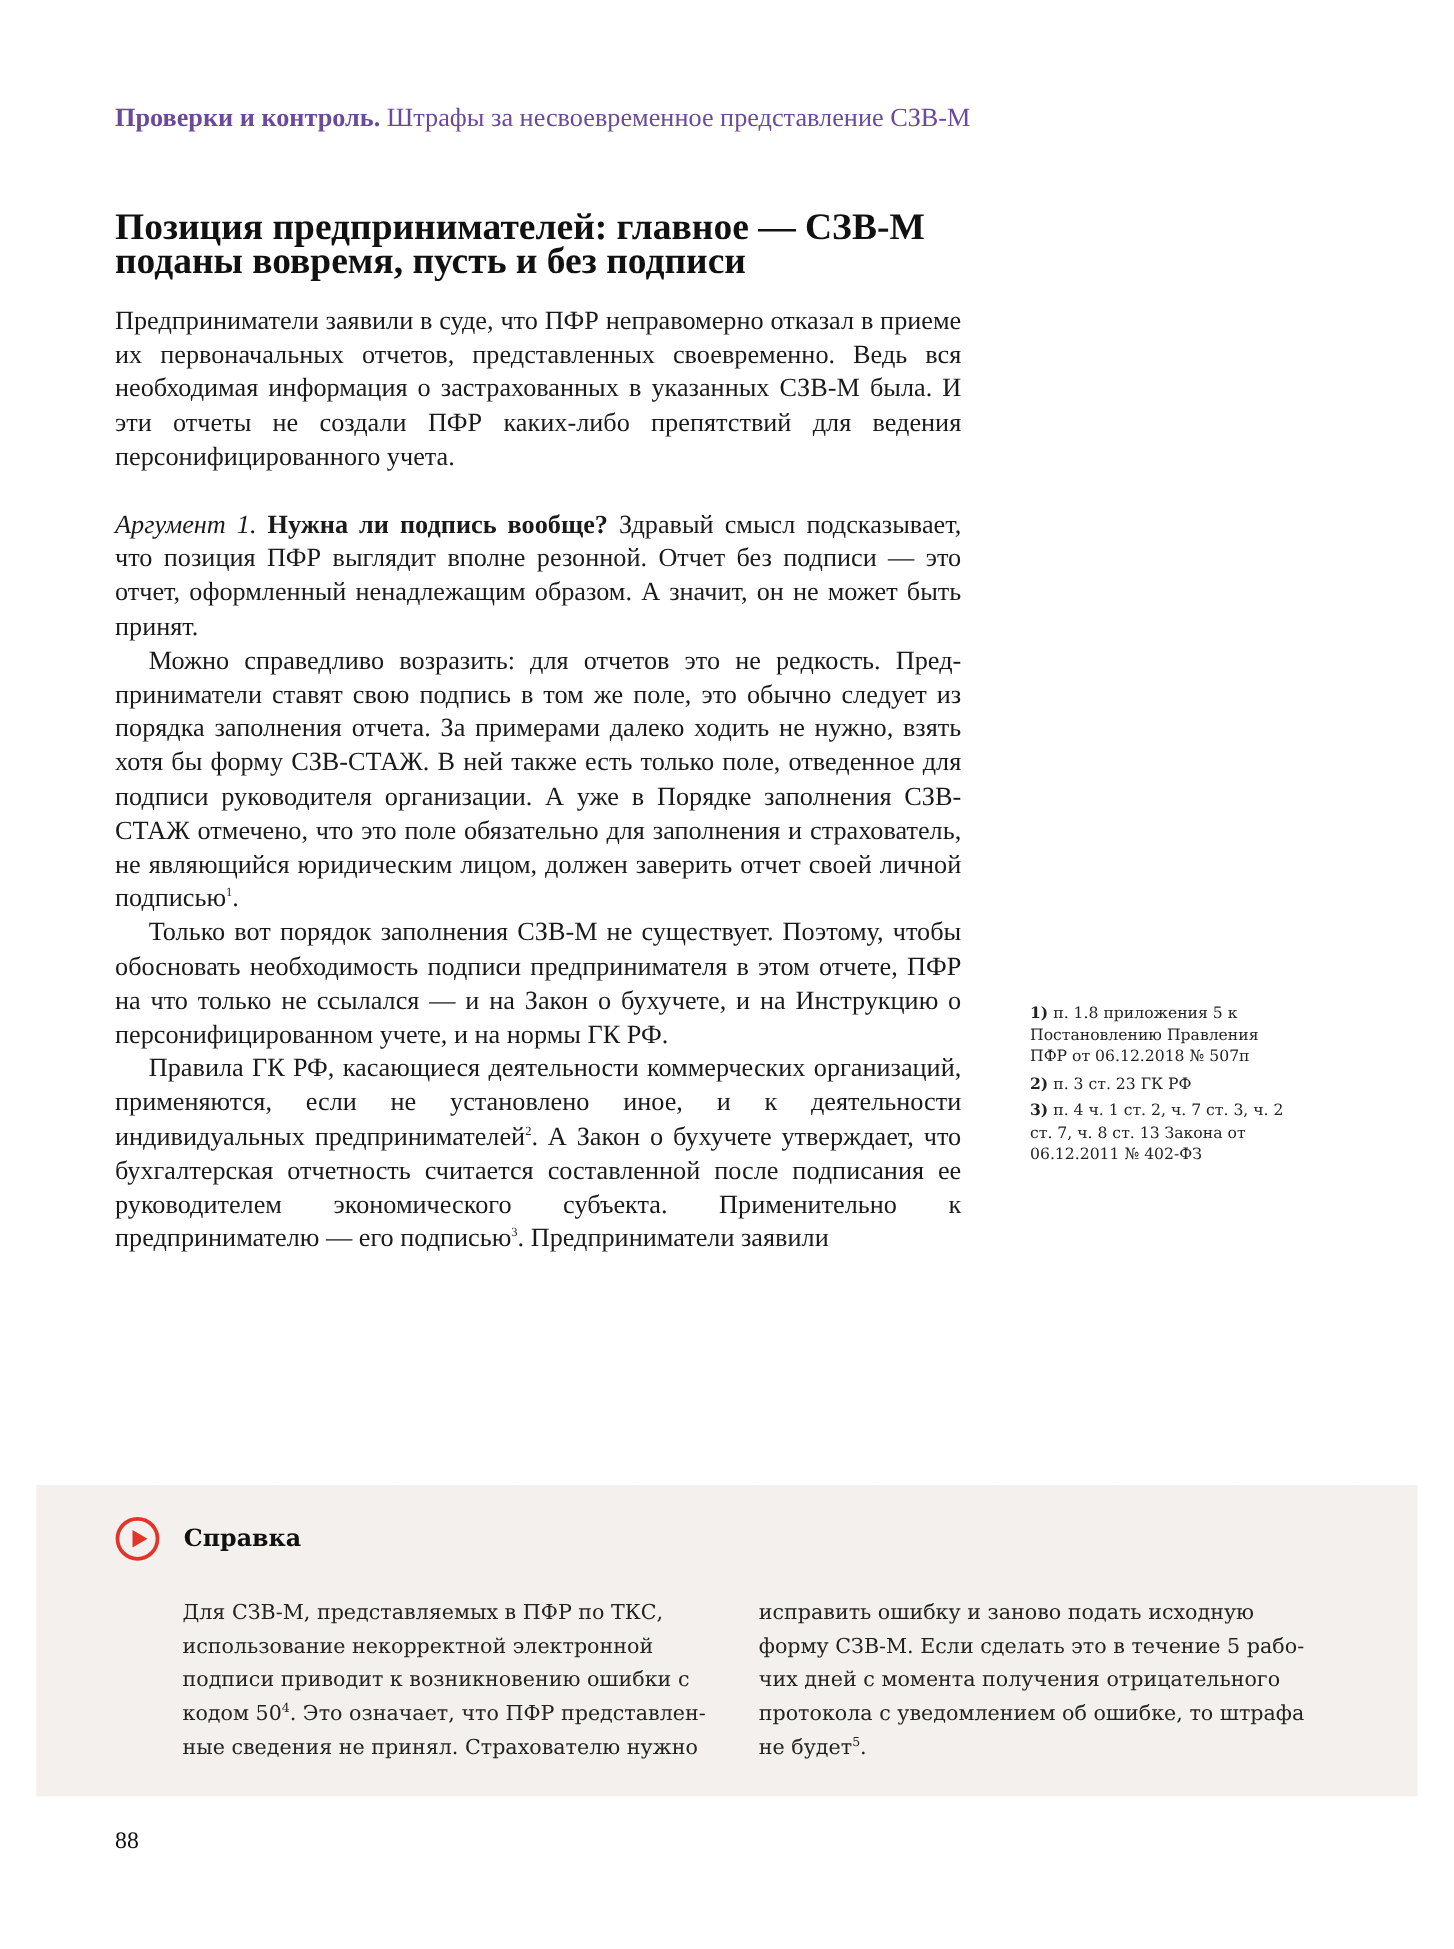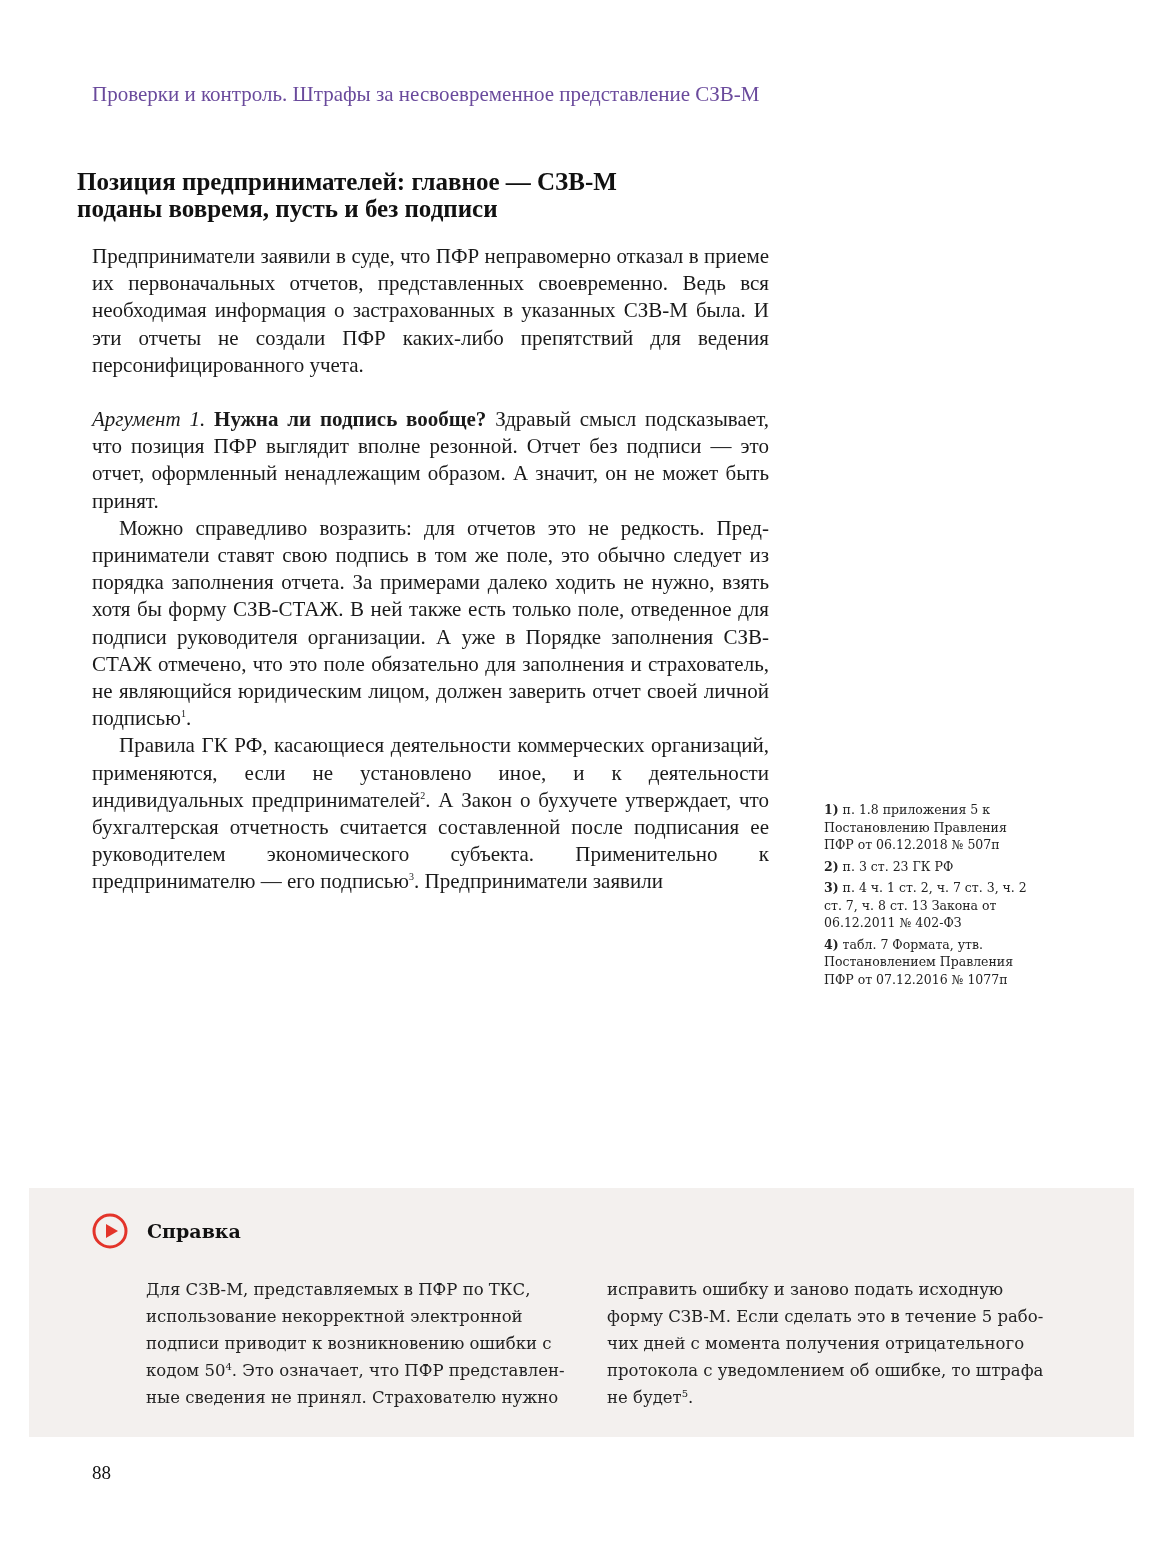--- a/index.html
+++ b/index.html
@@ -1,20 +1,20 @@
 <!DOCTYPE html>
 <html><head>
 <meta charset="utf-8">
 <style>
   html, body { margin: 0; padding: 0; background: #ffffff; }
   body { width: 1163px; height: 1559px; position: relative; overflow: hidden;
          font-family: "Liberation Serif", "DejaVu Serif", serif; color: #1a1a1a; }
   .running-head { position: absolute; left: 92px; top: 82px; font-size: 21px; color: #6a4a9c; white-space: nowrap; }
-  .running-head .rh-bold { font-weight: normal; }
-  .section-title { position: absolute; left: 77px; top: 168px; width: 690px; font-size: 25px; font-weight: bold;
+  .running-head .rh-bold { font-weight: bold; }
+  .section-title { position: absolute; left: 92px; top: 168px; width: 690px; font-size: 30px; font-weight: bold;
                    line-height: 27px; color: #111; margin: 0; }
   .main-col { position: absolute; left: 92px; top: 243px; width: 677px; font-size: 21px; line-height: 27.2px;
               text-align: justify; hyphens: manual; }
   .main-col p { margin: 0; }
   .main-col p.indent { text-indent: 27px; }
   .main-col p.gap { margin-top: 27px; }
   .arg-label { font-style: italic; font-weight: normal; }
   .arg-q { font-weight: bold; }
   sup { font-size: 10px; vertical-align: super; line-height: 0; }
   .footnotes { position: absolute; left: 824px; top: 801px; width: 215px;
@@ -48,28 +48,28 @@
   <span>поданы вовремя, пусть и без подписи</span>
 </h2>
 
 <div class="main-col">
   <p>Предприниматели заявили в суде, что ПФР неправомерно отказал в приеме их первоначальных отчетов, представленных своевре­менно. Ведь вся необходимая информация о застрахованных в ука­занных СЗВ-М была. И эти отчеты не создали ПФР каких-либо пре­пятствий для ведения персонифицированного учета.</p>
   <p class="gap">
     <span class="arg-label">Аргумент 1.</span>
     <span class="arg-q">Нужна ли подпись вообще?</span><span> Здравый смысл под­сказывает, что позиция ПФР выглядит вполне резонной. Отчет без подписи — это отчет, оформленный ненадлежащим образом. А значит, он не может быть принят.</span>
   </p>
   <p class="indent"><span>Можно справедливо возразить: для отчетов это не редкость. Пред­приниматели ставят свою подпись в том же поле, это обычно следует из порядка заполнения отчета. За примерами далеко ходить не нуж­но, взять хотя бы форму СЗВ-СТАЖ. В ней также есть только поле, отведенное для подписи руководителя организации. А уже в Поряд­ке заполнения СЗВ-СТАЖ отмечено, что это поле обязательно для за­полнения и страхователь, не являющийся юридическим лицом, дол­жен заверить отчет своей личной подписью</span><sup>1</sup><span>.</span></p>
+  <p class="indent">Только вот порядок заполнения СЗВ-М не существует. Поэтому, что­бы обосновать необходимость подписи предпринимателя в этом отче­те, ПФР на что только не ссылался — и на Закон о бухучете, и на Ин­струкцию о персонифицированном учете, и на нормы ГК РФ.</p>
   <p class="indent"><span>Правила ГК РФ, касающиеся деятельности коммерческих органи­заций, применяются, если не установлено иное, и к деятельности индивидуальных предпринимателей</span><sup>2</sup><span>. А Закон о бухучете утвержда­ет, что бухгалтерская отчетность считается составленной после под­писания ее руководителем экономического субъекта. Применитель­но к предпринимателю — его подписью</span><sup>3</sup><span>. Предприниматели заявили</span></p>
 </div>
 
 <div class="footnotes">
   <p class="footnote"><span class="fn-num">1)</span><span> п. 1.8 приложения 5 к Постановлению Правления ПФР от 06.12.2018 № 507п</span></p>
   <p class="footnote"><span class="fn-num">2)</span><span> п. 3 ст. 23 ГК РФ</span></p>
   <p class="footnote"><span class="fn-num">3)</span><span> п. 4 ч. 1 ст. 2, ч. 7 ст. 3, ч. 2 ст. 7, ч. 8 ст. 13 Закона от 06.12.2011 № 402-ФЗ</span></p>
-  <p class="footnote"><span class="fn-num">4)</span><span> табл. 7 Формата, утв. Постановлением Правления ПФР от 07.12.2016 № 1077п</span></p>
 </div>
 
 <div class="callout">
   <div class="callout-edge"></div>
   <svg class="callout-icon" viewBox="0 0 36 36">
     <circle cx="18" cy="18" r="16" fill="none" stroke="#e3342a" stroke-width="3"></circle>
     <polygon points="14,11 14,25 26,18" fill="#e3342a"></polygon>
   </svg>
   <div class="callout-title">Справка</div>
   <div class="callout-col left">

